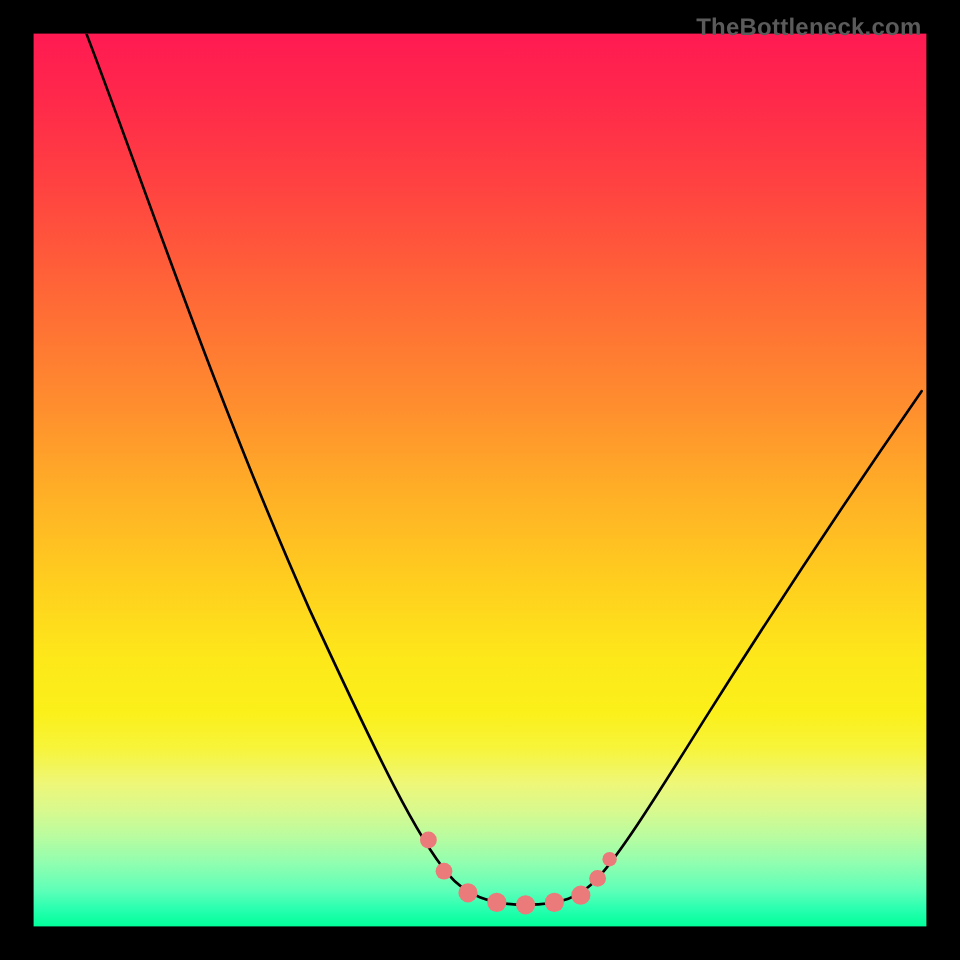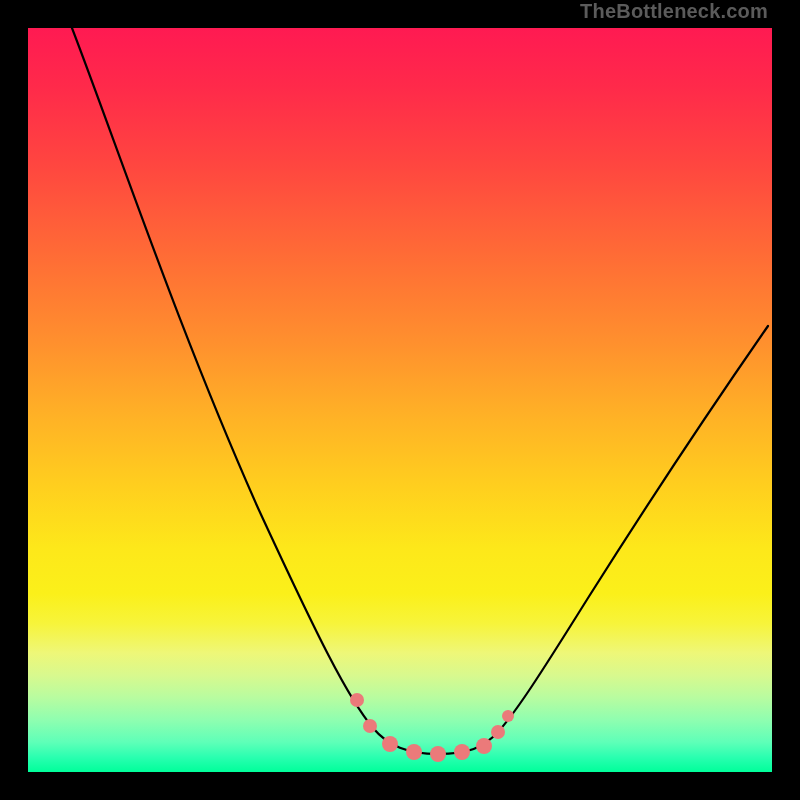--- a/index.html
+++ b/index.html
@@ -42,21 +42,21 @@
       #b8fca0 90%,
       #8ffeb0 93%,
       #5effb8 96%,
       #2affb0 98%,
       #00ff9a 100%
     );
     overflow: hidden;
   }
   .watermark {
     position: absolute;
-    top: 0;
+    top: 12px;
     right: 32px;
     color: #5b5b5b;
     font-size: 20px;
     font-weight: 600;
     letter-spacing: 0.2px;
     user-select: none;
   }
   svg.curve {
     position: absolute;
     left: 0;

